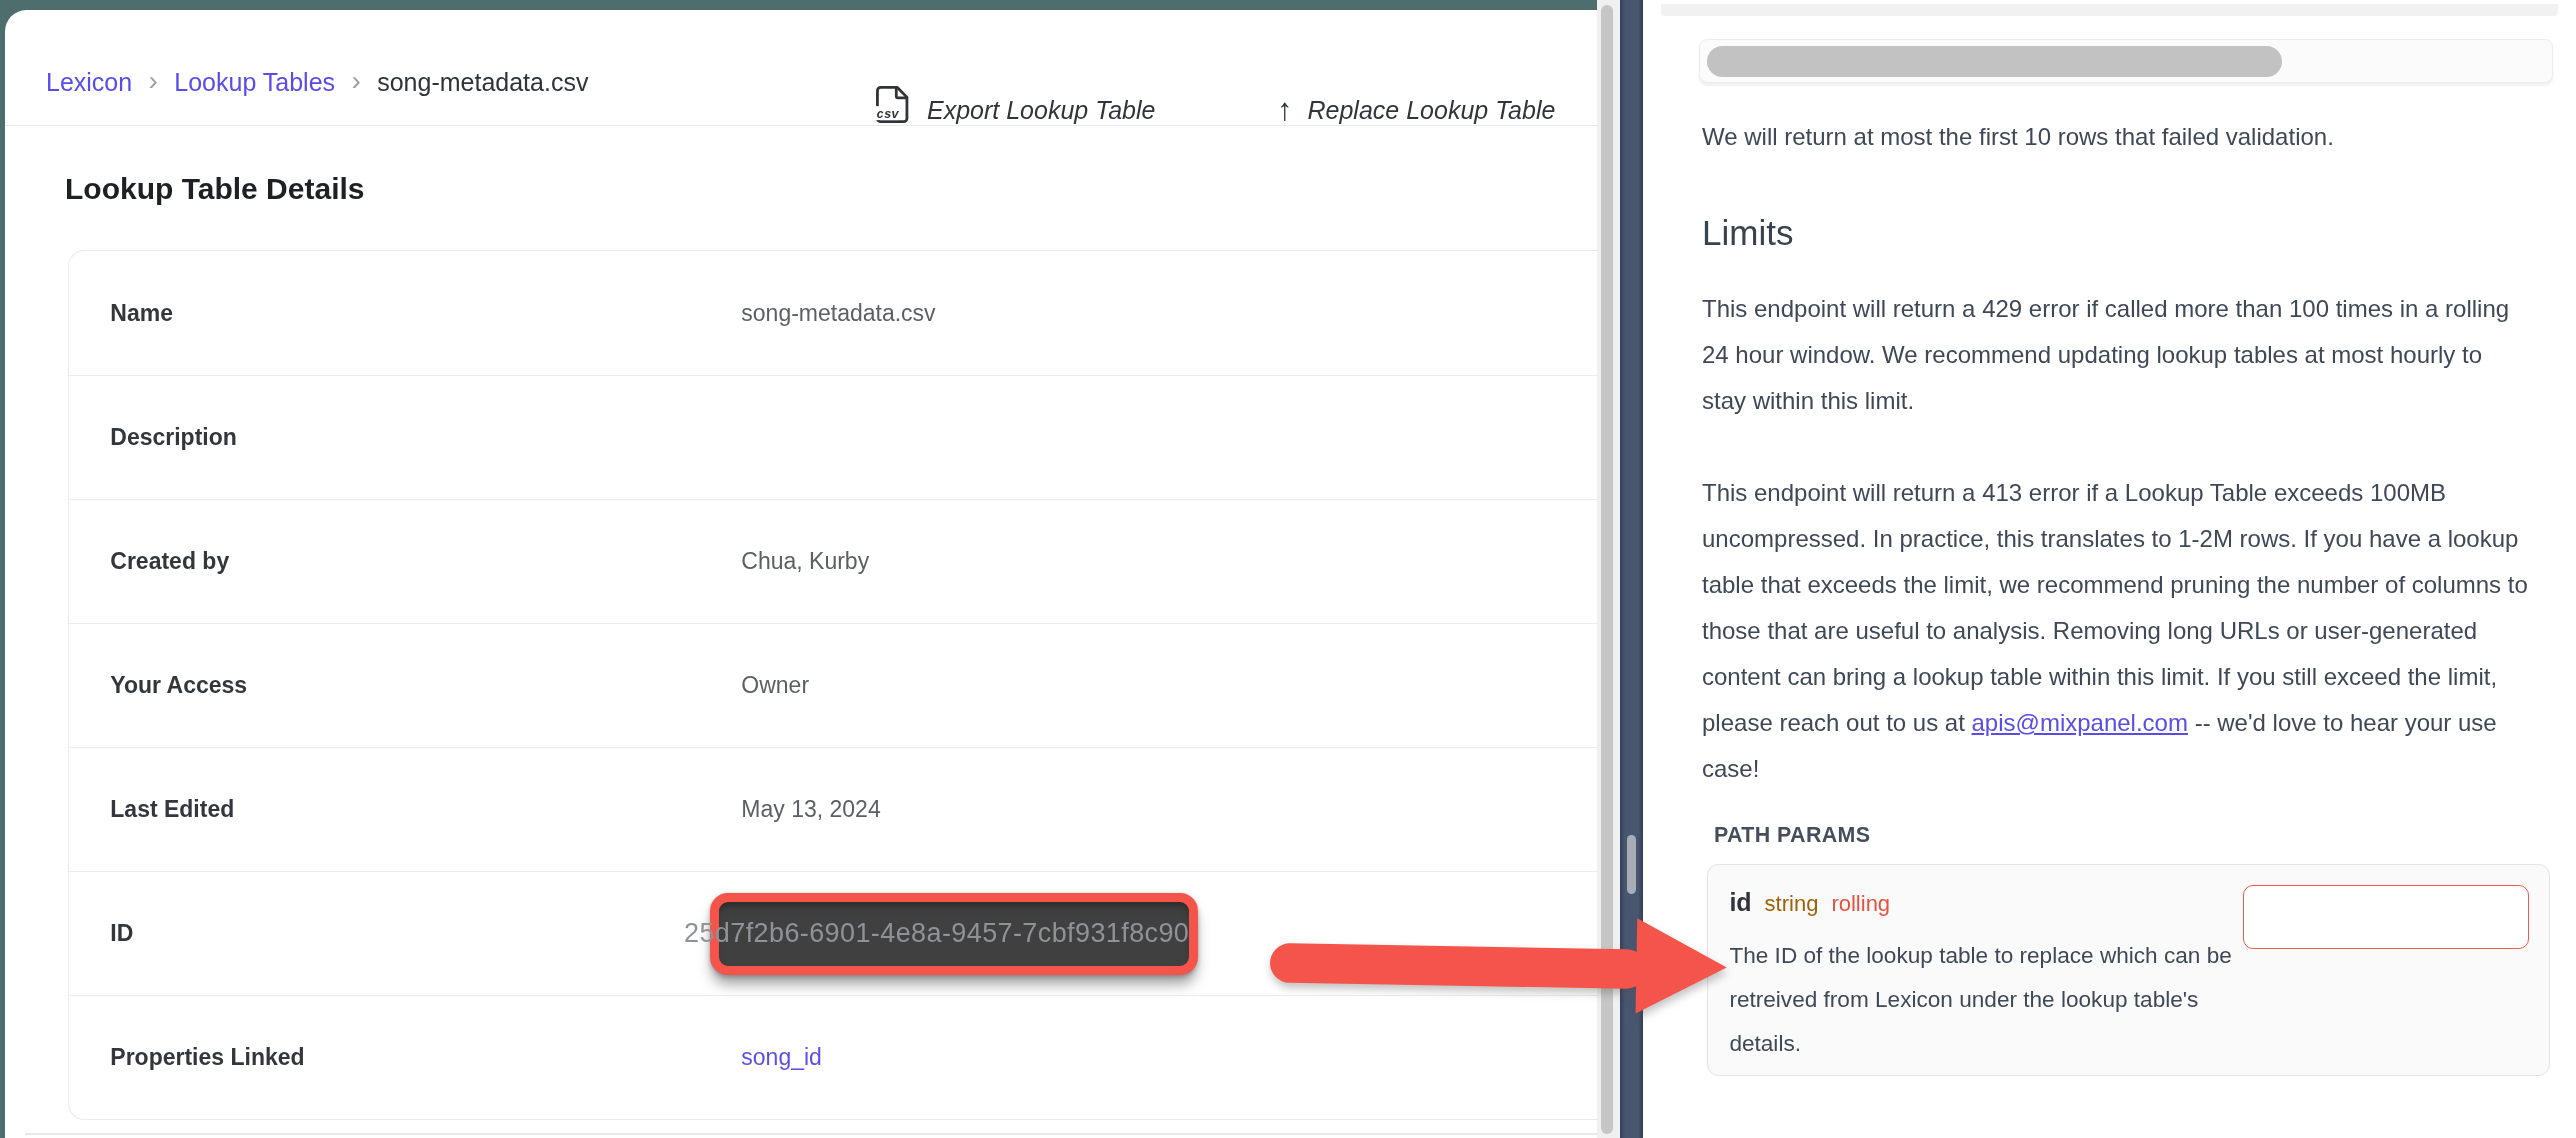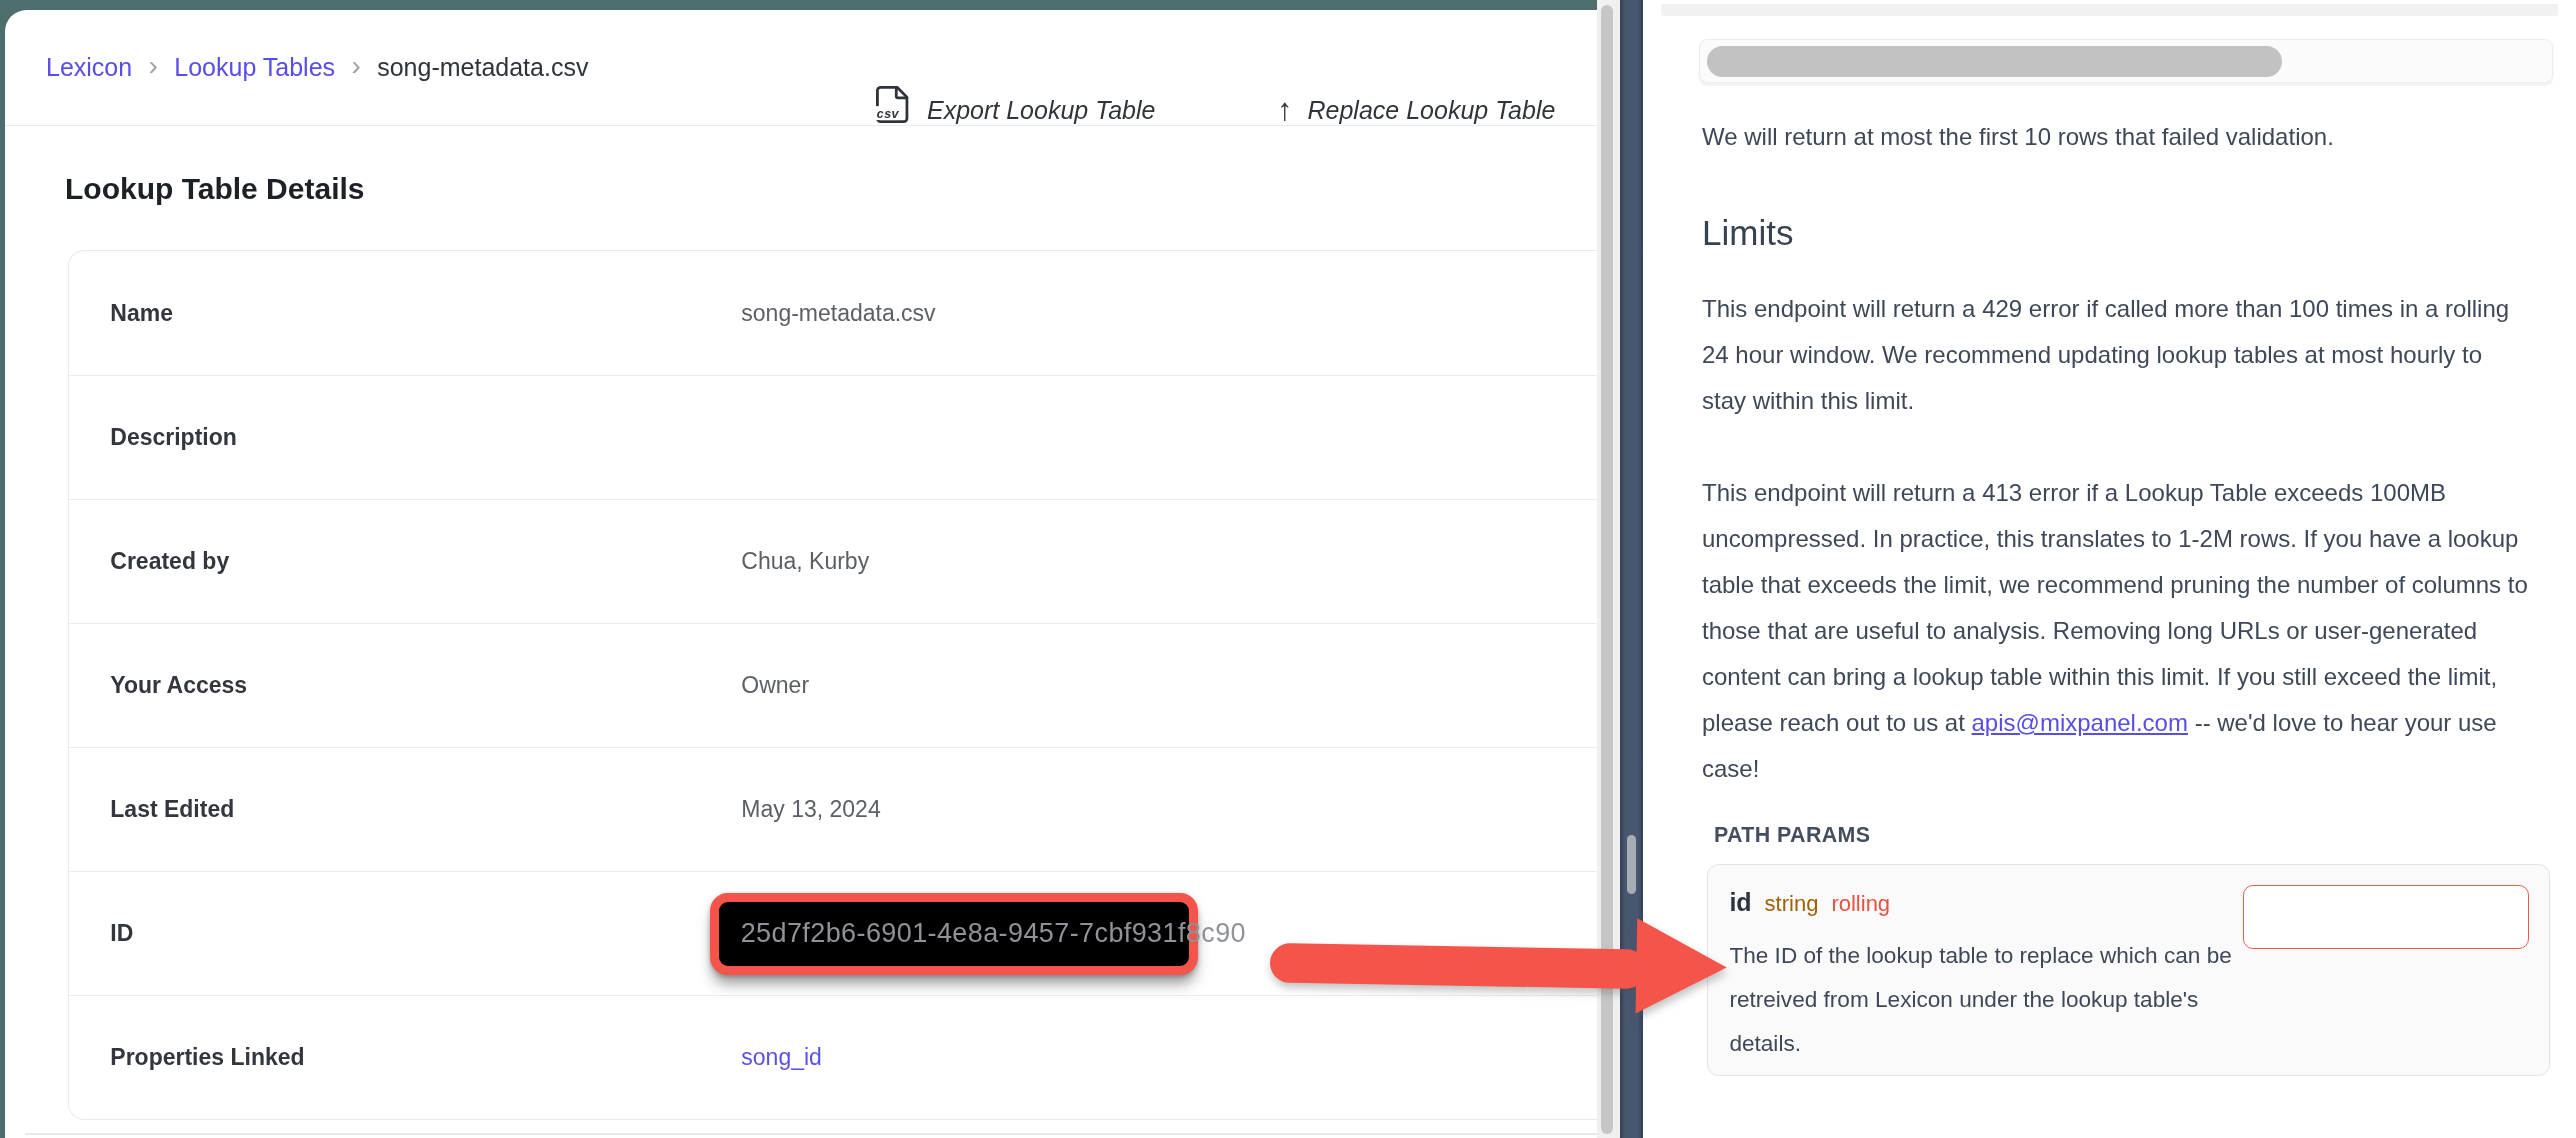--- a/index.html
+++ b/index.html
@@ -7,21 +7,21 @@
     font-family:"Liberation Sans", sans-serif; background:#ffffff; }
   .stage { position:relative; width:2576px; height:1139px; }
 
   
   .left-pane { position:absolute; left:0; top:0; width:1597px; height:1139px;
     background:#4e6e6d; }
   .left-surface { position:absolute; left:5px; top:10px; right:0; bottom:0;
     background:#ffffff; border-radius:21.4px 0 0 0; overflow:hidden; }
 
   .lp-header { position:relative; height:116px; border-bottom:1.6px solid #e9e9e9; }
-  .breadcrumb { position:absolute; left:41px; top:0; height:100%;
+  .breadcrumb { position:absolute; left:41px; top:15px; height:100%;
     display:flex; align-items:center; font-size:25px; white-space:nowrap; }
   .crumb-link { color:#584de6; cursor:pointer; }
   .crumb-sep { color:#9aa0a6; font-size:28px; margin:0 16.4px; padding-bottom:3.3px; }
   .crumb-current { color:#2f343a; }
 
   .toolbar-btn { position:absolute; top:0; height:100%; display:flex;
     align-items:flex-end; gap:15px; font-size:25px; font-weight:500; color:#30353b;
     cursor:pointer; white-space:nowrap;font-style:italic; }
   .btn-export { left:869px; }
   .btn-replace { left:1272px; }
@@ -35,25 +35,25 @@
     border-radius:16.4px 0 0 16.4px; background:#fff; }
   .detail-row { display:flex; align-items:center; height:124px; padding-left:41px; }
   .detail-row + .detail-row { border-top:0.8px solid #ededed; }
   .row-label { width:631px; font-size:23px; font-weight:600; color:#33373d; }
   .row-value { flex:1; font-size:23px; color:#5c6066; }
   .link-value { color:#5b50e6; cursor:pointer; }
 
   
   .id-value-wrap { position:relative; display:flex; align-items:center; }
   .id-highlight-box { display:flex; align-items:center; margin-left:-31px;
-    width:488px; height:82px; background:#000000;
+    width:488px; height:82px; background:#404040;
     border:9px solid #f5544a; border-radius:18px; padding-left:21.4px;
     box-shadow:0 11.5px 13px -2.5px rgba(70,70,70,0.5), 0 1.6px 4.1px rgba(0,0,0,0.25),
       inset 0 7.4px 8.2px -4.1px rgba(0,0,0,0.38);
-    font-size:27px; letter-spacing:0.4px; color:#8f9297; white-space:nowrap; }
+    font-size:27px; letter-spacing:0.4px; color:#8f9297; white-space:nowrap;justify-content:flex-end; }
 
   .lp-bottom-line { position:absolute; left:20px; right:0; bottom:4.1px;
     height:1.6px; background:#e9e9e9; }
 
   
   .lp-scrollbar { position:absolute; left:1597px; top:0; width:23px; height:1139px;
     background:#f0f0f0; }
   .lp-scroll-thumb { position:absolute; left:4.1px; top:5px; width:12.3px; height:1129px;
     background:#c6c6c6; border-radius:6.6px; }
 

